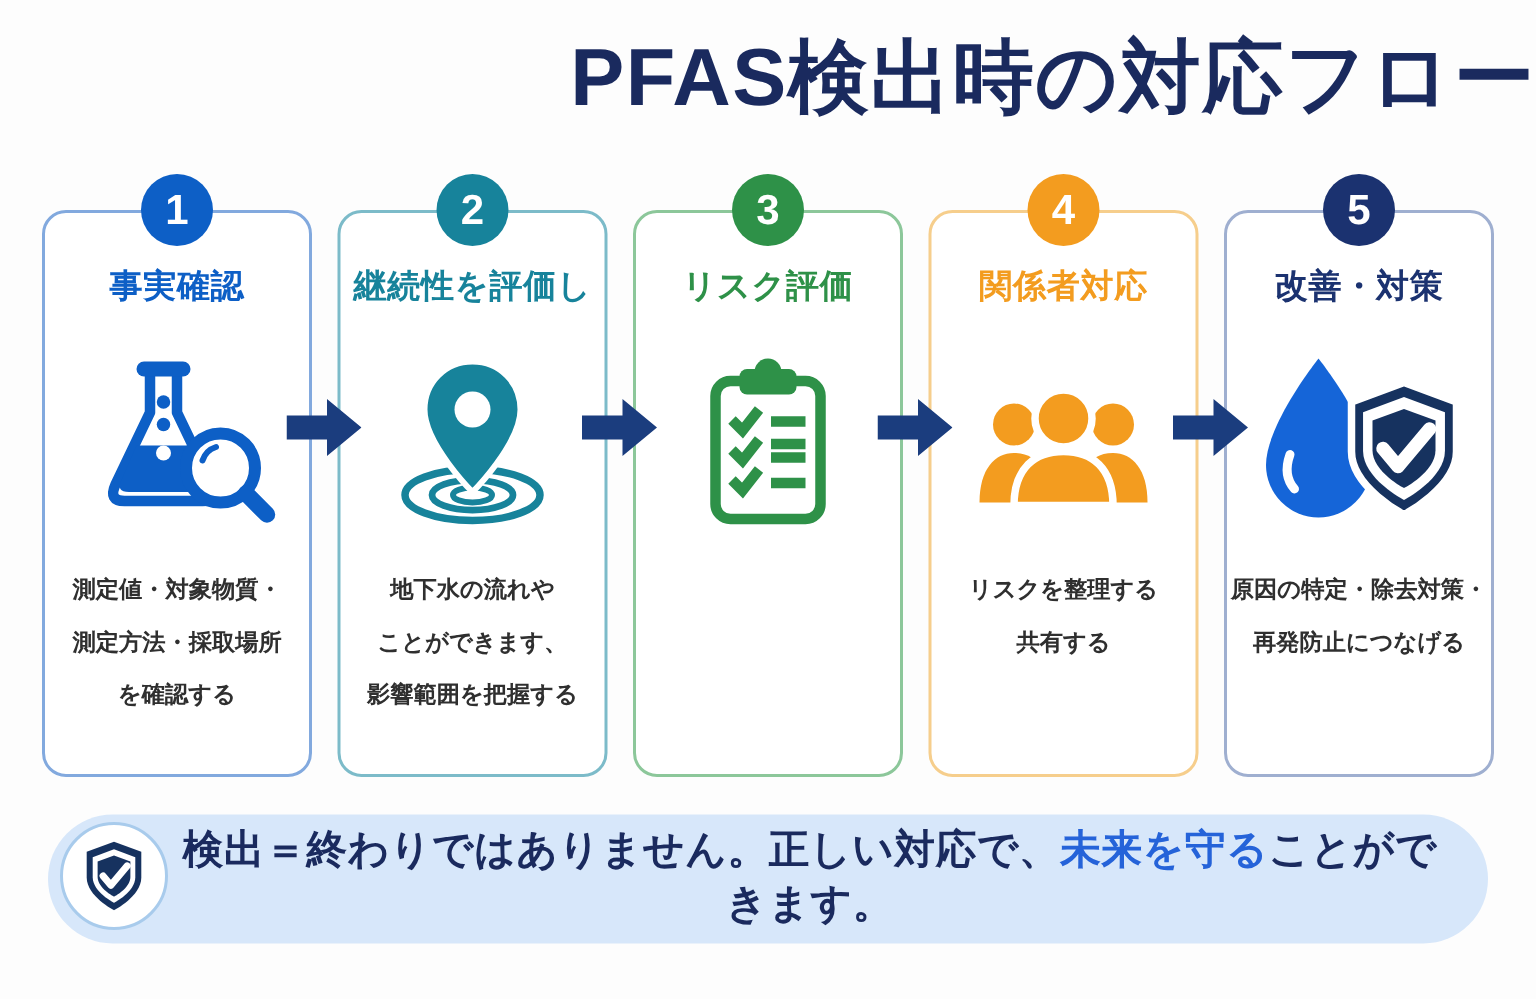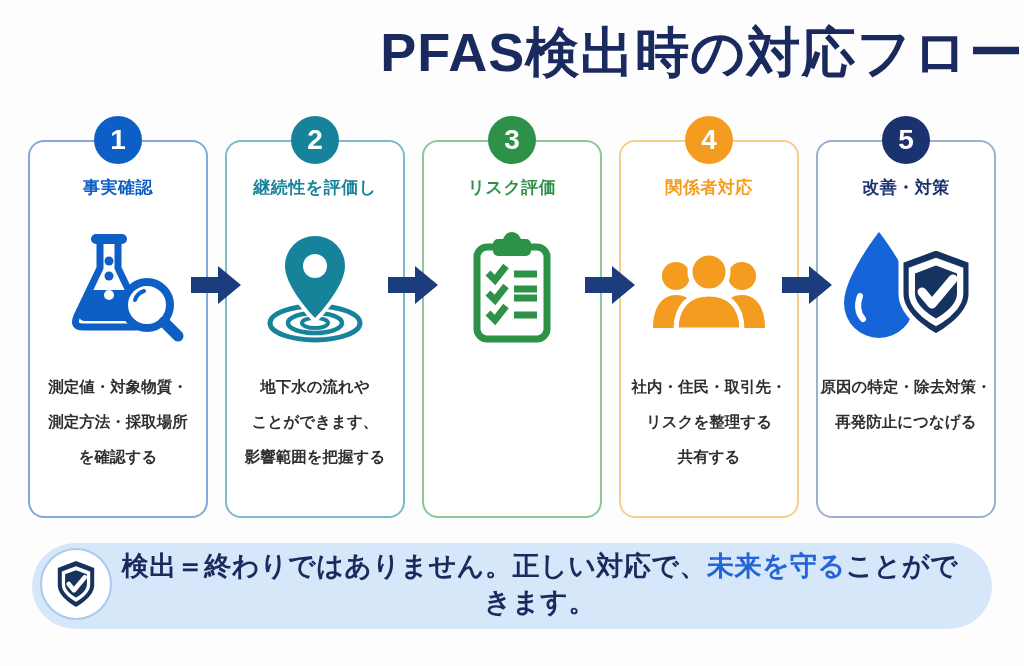--- a/index.html
+++ b/index.html
@@ -47,21 +47,21 @@
   .step-5{border-color:var(--b5)} .step-5 .num{background:var(--c5)} .step-5 .card-title{color:var(--c5)}
   .num{
     position:absolute;
     top:-26px;left:50%;transform:translateX(-50%);
     width:48px;height:48px;border-radius:50%;
     color:#fff;font-size:28px;font-weight:800;
     line-height:48px;text-align:center;
   }
   .card-title{
     margin-top:34px;
-    font-size:17px;
+    font-size:22px;
     font-weight:800;
     letter-spacing:.5px;
   }
   .icon-wrap{
     height:160px;
     display:flex;align-items:center;justify-content:center;
     margin-top:8px;
   }
   .desc{
     margin-top:2px;
@@ -185,21 +185,20 @@
       <svg width="120" height="110" viewBox="0 0 120 110">
         <circle cx="27" cy="44" r="14" fill="var(--c4)"></circle>
         <path d="M4 96 C4 74 14 63 27 63 C36 63 42 67 46 74 L46 96 Z" fill="var(--c4)"></path>
         <circle cx="93" cy="44" r="14" fill="var(--c4)"></circle>
         <path d="M116 96 C116 74 106 63 93 63 C84 63 78 67 74 74 L74 96 Z" fill="var(--c4)"></path>
         <circle cx="60" cy="40" r="19" fill="var(--c4)" stroke="#fff" stroke-width="5"></circle>
         <path d="M27 98 C27 73 41 62 60 62 C79 62 93 73 93 98 Z" fill="var(--c4)" stroke="#fff" stroke-width="5"></path>
       </svg>
     </div>
     <p class="desc">
-      <span>社内・住民・取引先・</span>
       <span>リスクを整理する</span>
       <span>共有する</span>
     </p>
   </section>
 
   <section class="card step-5">
     <div class="num">5</div>
     <h2 class="card-title">改善・対策</h2>
     <div class="icon-wrap">
       <svg width="148" height="118" viewBox="0 0 148 118">

